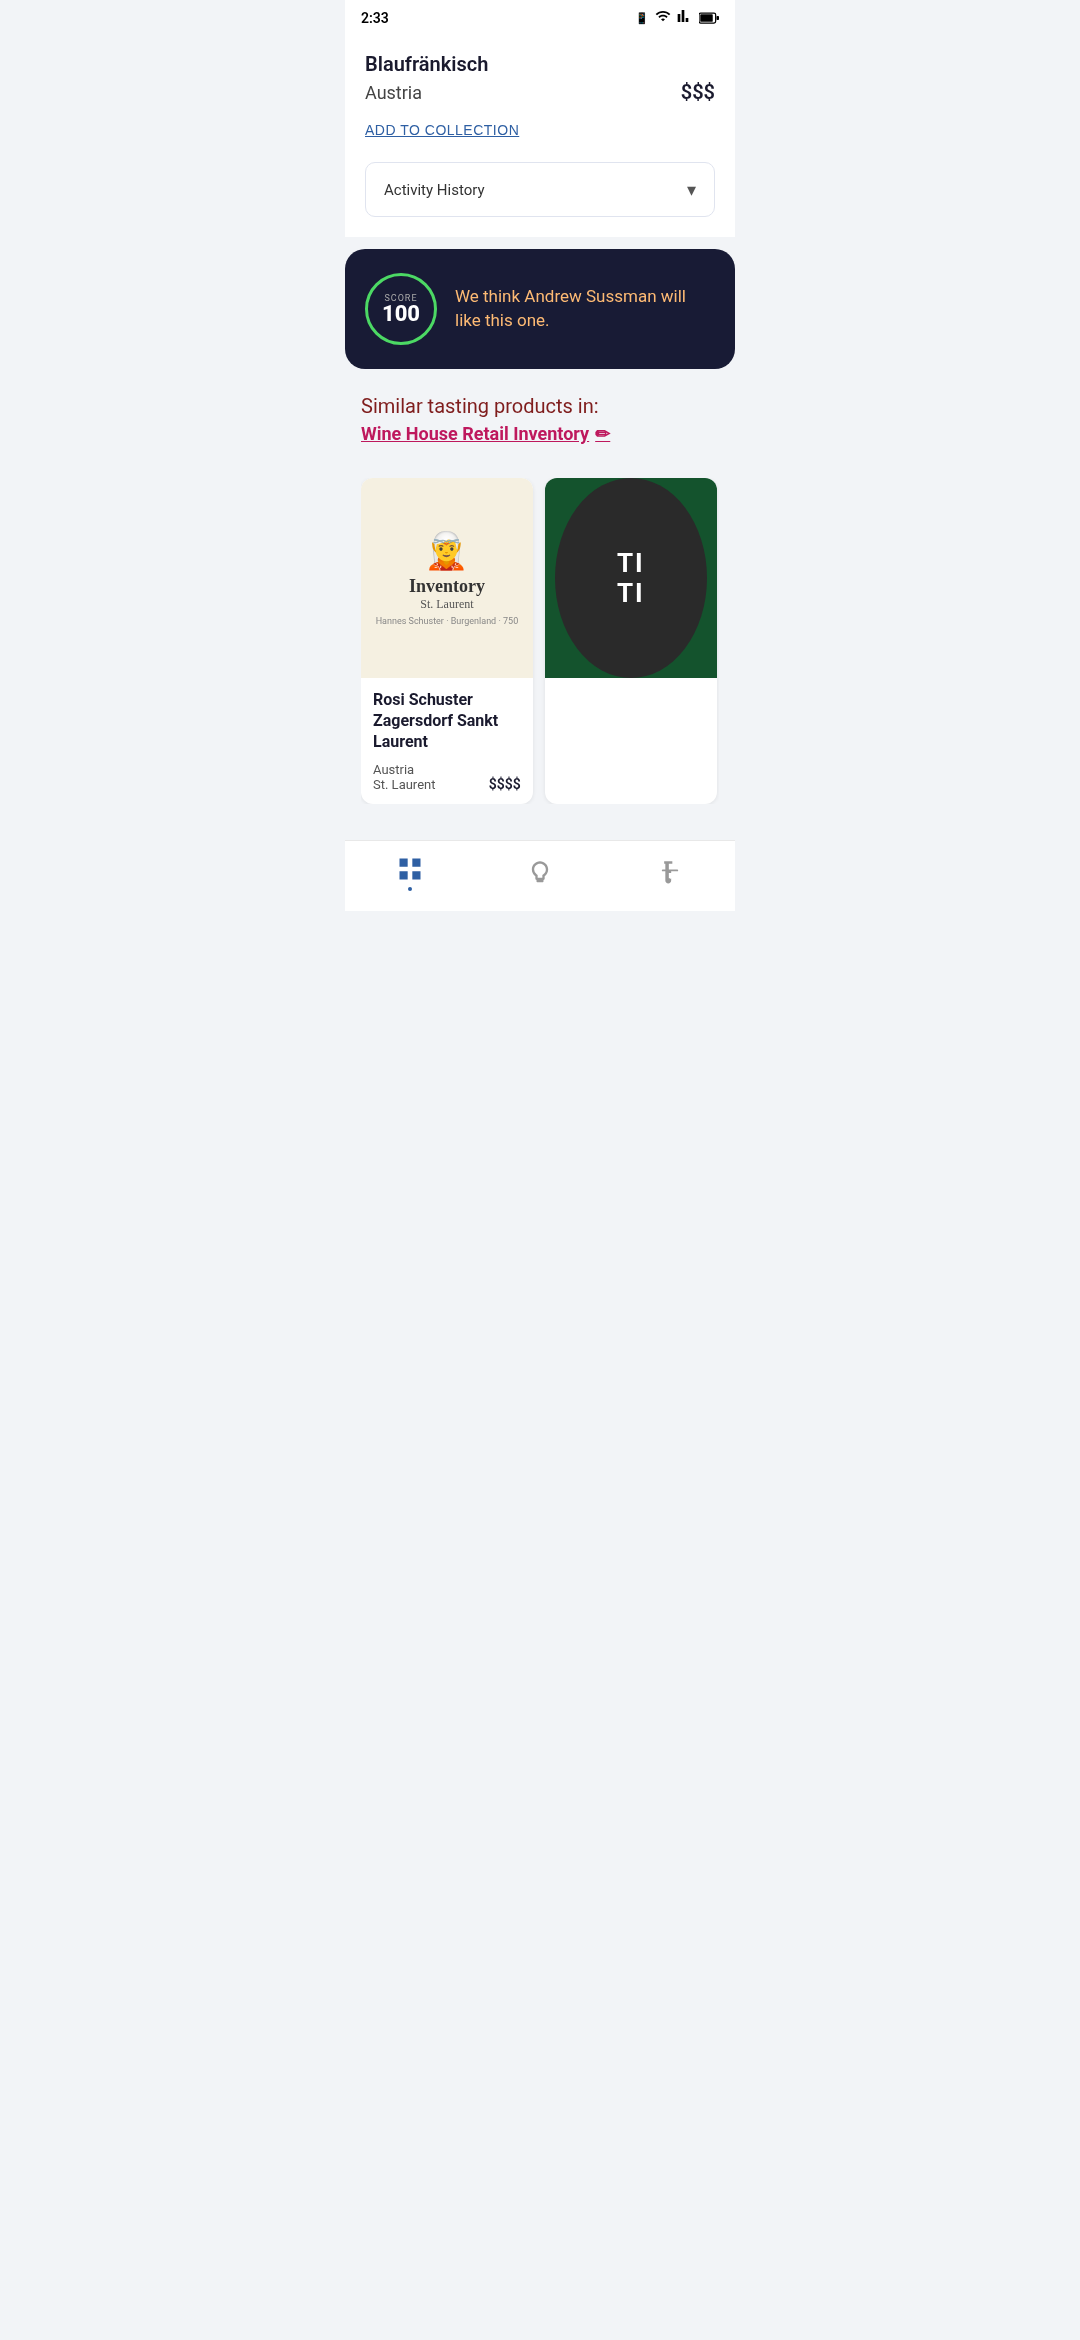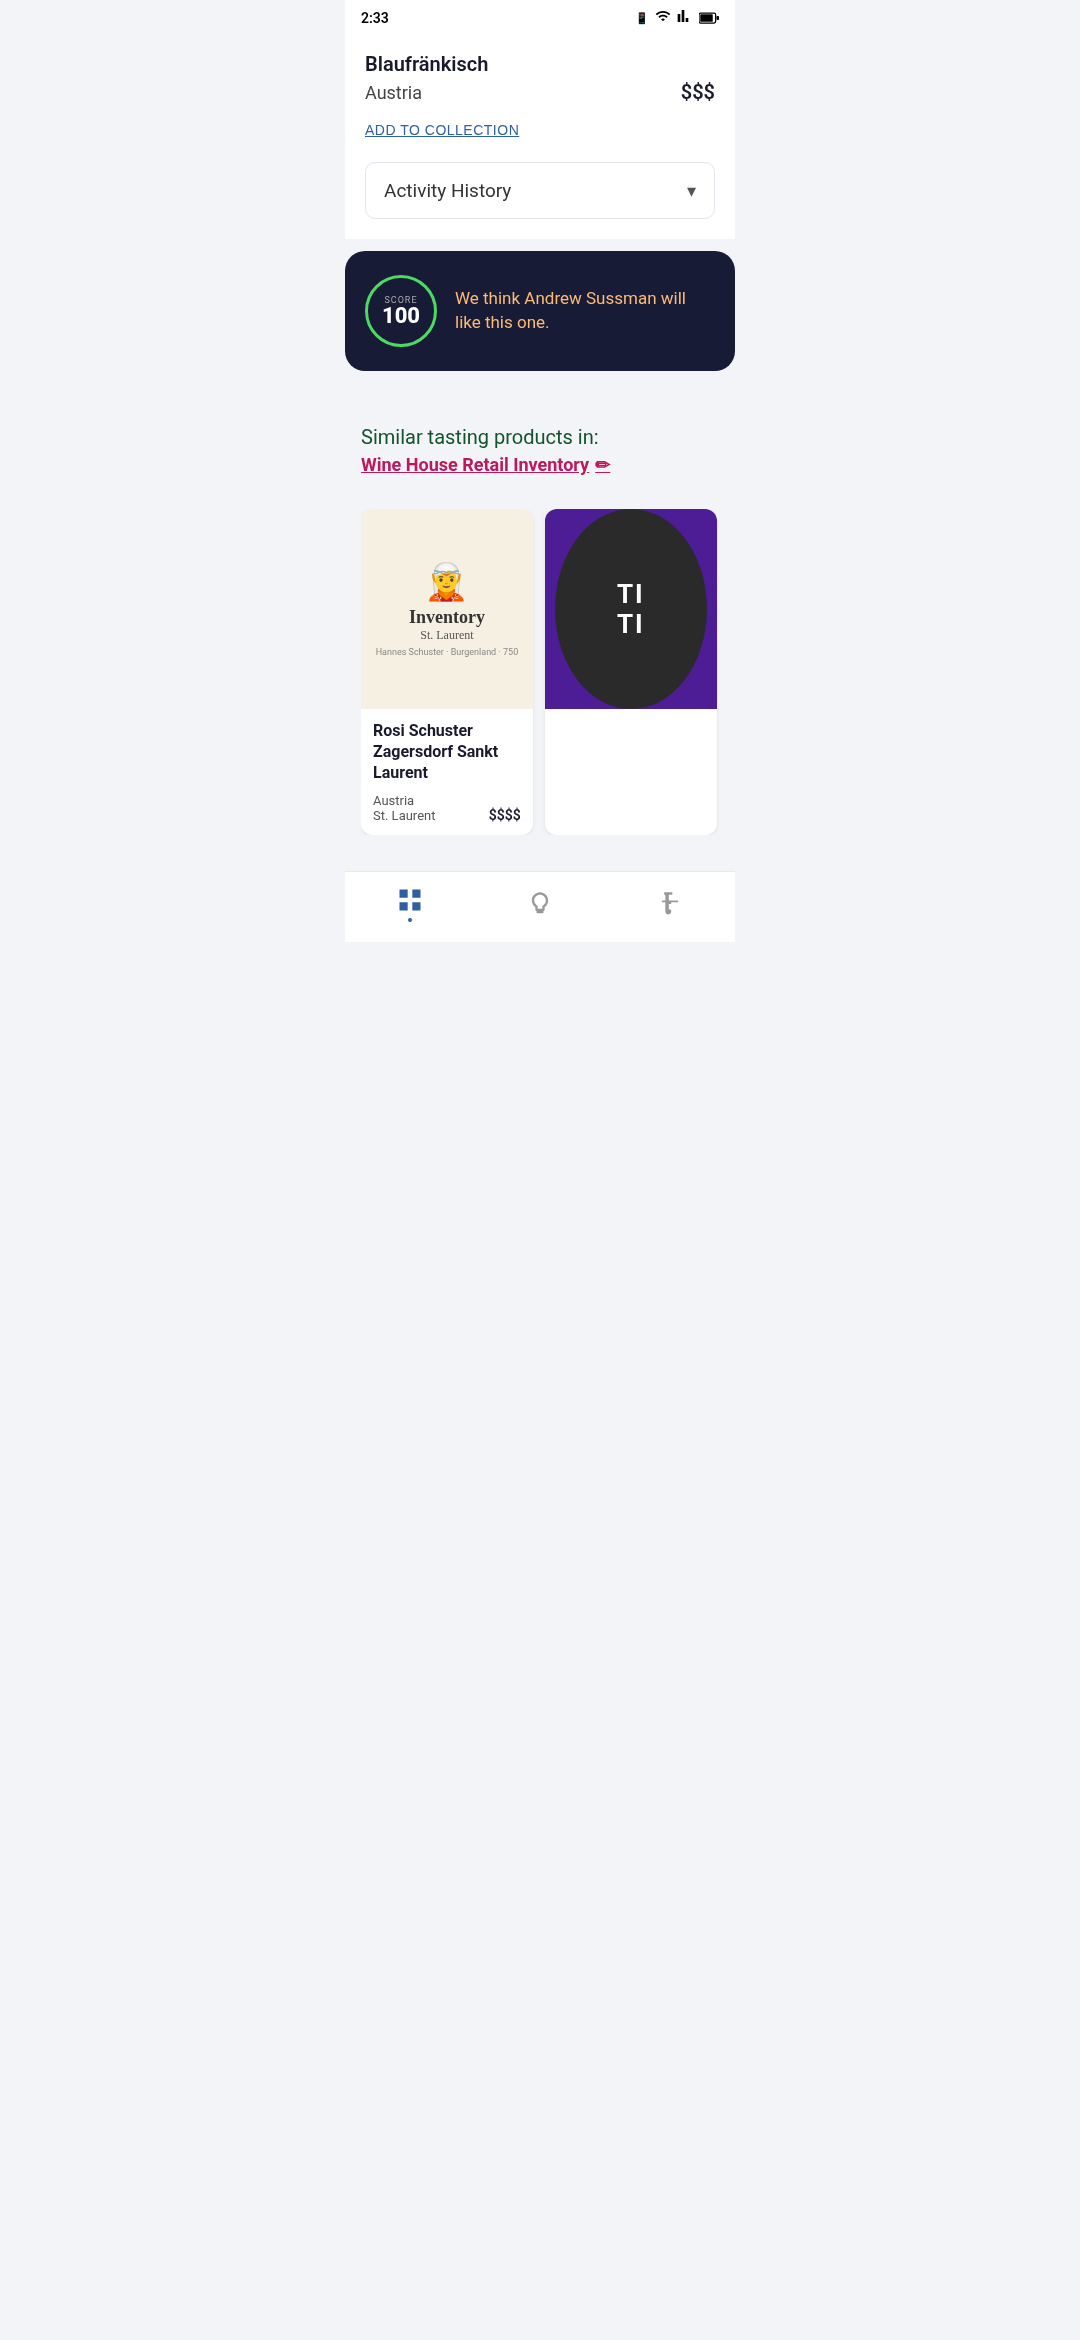--- a/index.html
+++ b/index.html
@@ -83,21 +83,21 @@
       border-radius: 10px;
       background: white;
       padding: 16px 18px;
       display: flex;
       justify-content: space-between;
       align-items: center;
       cursor: pointer;
       margin-top: 4px;
     }
     .activity-label {
-      font-size: 19px;
+      font-size: 15px;
       color: #333;
     }
     .chevron-down {
       font-size: 18px;
       color: #555;
     }
 
     
     .score-section {
       background: #181b35;
@@ -136,25 +136,24 @@
       font-size: 17px;
       line-height: 1.4;
     }
 
     
     .similar-section {
       padding: 24px 16px 12px 16px;
     }
     .similar-title {
       font-size: 20px;
-      color: #14532d;
+      color: #7f1d1d;
       margin-bottom: 4px;
       font-weight: 400;
       line-height: 1.3;
-      margin-top: 29px;
     }
     .similar-link {
       color: #be185d;
       font-size: 18px;
       font-weight: 700;
       text-decoration: underline;
       display: inline-flex;
       align-items: center;
       gap: 6px;
       margin-bottom: 18px;
@@ -225,21 +224,21 @@
       display: flex;
       align-items: center;
       justify-content: center;
       font-size: 26px;
       font-weight: 700;
       color: white;
       letter-spacing: 2px;
       margin: 10px;
     }
     .titi-wrapper {
-      background: #4c1d95;
+      background: #14532d;
       display: flex;
       align-items: center;
       justify-content: center;
       width: 100%;
       height: 200px;
     }
 
     .product-card-body {
       padding: 12px;
     }

